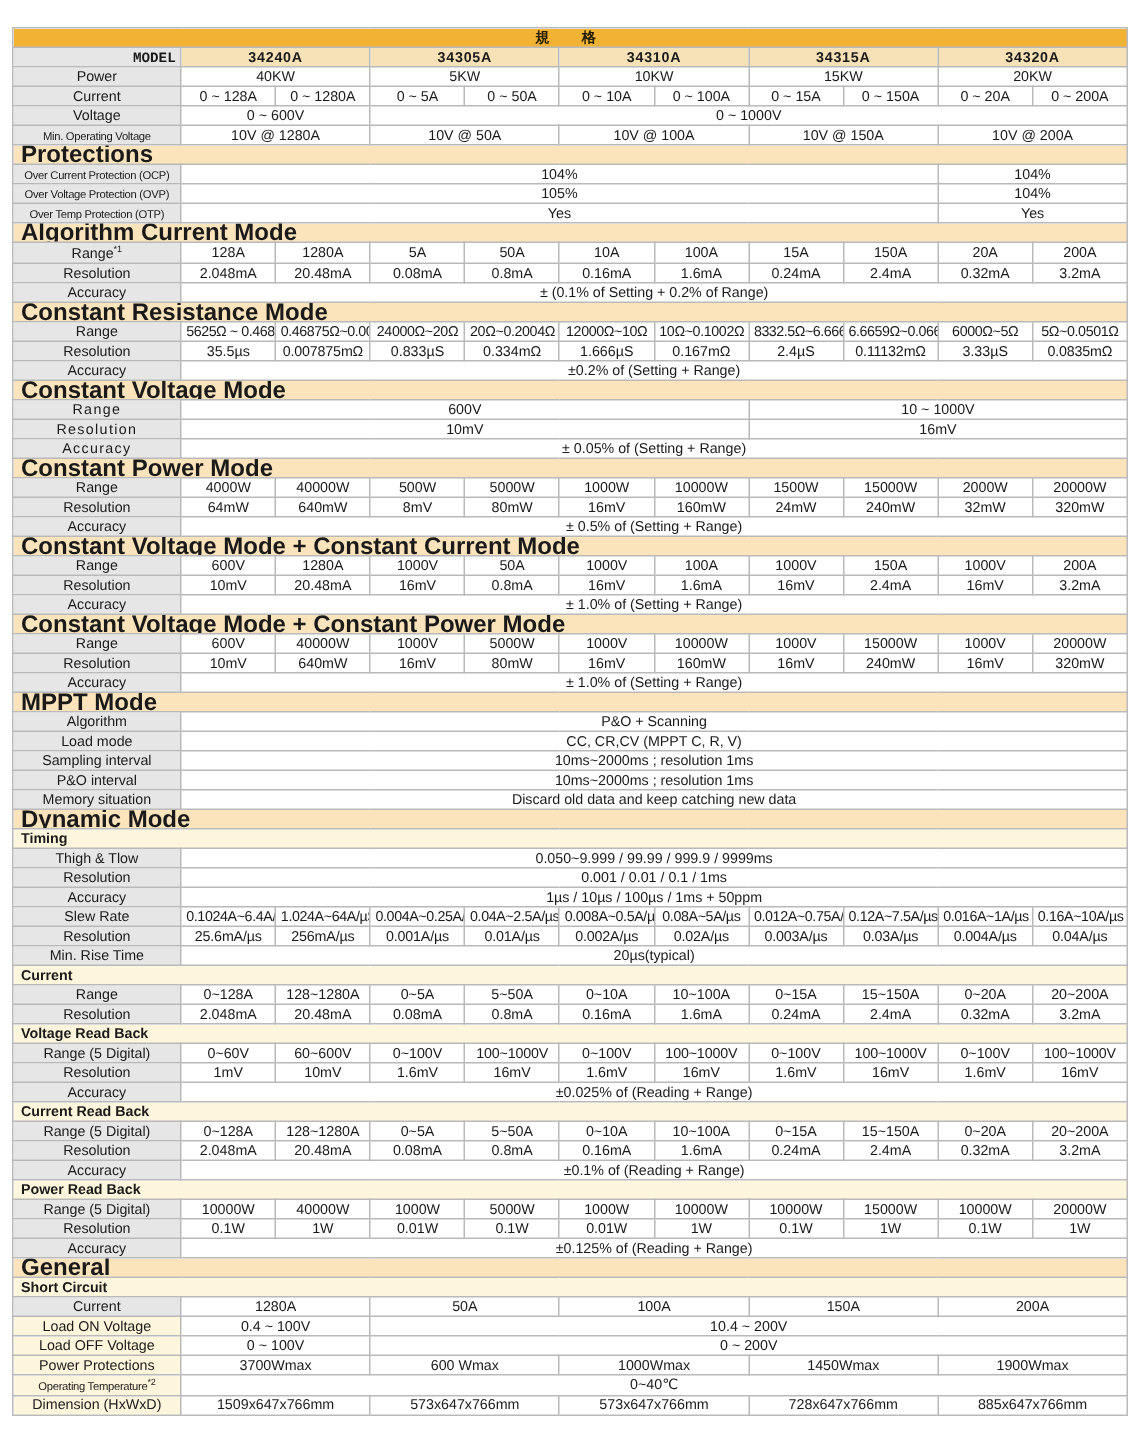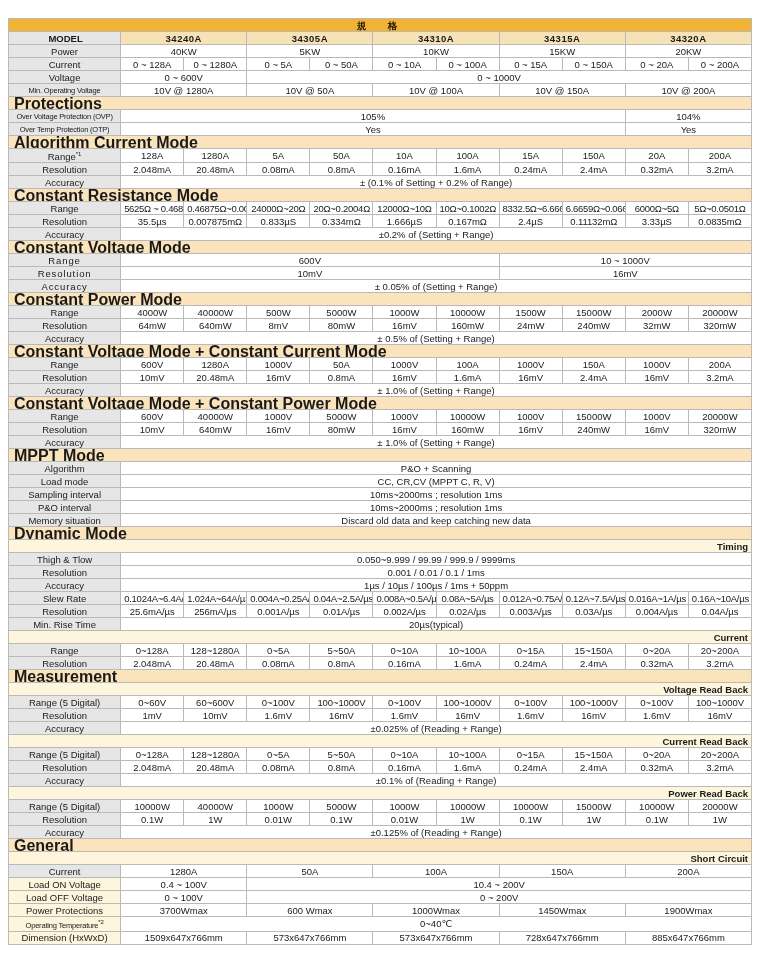--- a/index.html
+++ b/index.html
@@ -48,23 +48,24 @@
   
   .model-row td {
     background: #f7e2b8;
     border: 1px solid #b9b9b9;
     height: 18px;
     font-size: 13px;
     font-weight: bold;
     letter-spacing: 0.5px;
   }
   .model-row td.rowlabel {
-    text-align: center;
+    text-align: right;
     padding-left: 5px;
     letter-spacing: 0;
+    font-family: Liberation Mono, monospace;
   }
 
   
   td.rowlabel {
     text-align: left;
     padding-left: 5px;
     background: #e6e6e6;
     font-size: 9.5px;
     white-space: nowrap;
   }
@@ -76,21 +77,21 @@
     background: #fbe4bb;
     text-align: left;
     padding-left: 5px;
     font-weight: bold;
     font-size: 16px;
     height: 13px;
     border: 1px solid #b9b9b9;
   }
   tr.subsection td {
     background: #fdf5dc;
-    text-align: right;
+    text-align: left;
     padding-left: 5px;
     font-weight: bold;
     font-size: 9.5px;
     height: 13px;
   }
   tr.general-row td.rowlabel {
     background: #fdf5dc;
     font-weight: normal;
   }
 
@@ -169,20 +170,25 @@
     <td class="val" colspan="2">10V @ 50A</td>
     <td class="val" colspan="2">10V @ 100A</td>
     <td class="val" colspan="2">10V @ 150A</td>
     <td class="val" colspan="2">10V @ 200A</td>
   </tr>
 
   <tr class="section">
     <td colspan="11">Protections</td>
   </tr>
   <tr>
+    <td class="rowlabel tiny">Over Current Protection (OCP)</td>
+    <td class="val" colspan="8">104%</td>
+    <td class="val" colspan="2">104%</td>
+  </tr>
+  <tr>
     <td class="rowlabel tiny">Over Voltage Protection (OVP)</td>
     <td class="val" colspan="8">105%</td>
     <td class="val" colspan="2">104%</td>
   </tr>
   <tr>
     <td class="rowlabel tiny">Over Temp Protection (OTP)</td>
     <td class="val" colspan="8">Yes</td>
     <td class="val" colspan="2">Yes</td>
   </tr>
 
@@ -470,23 +476,20 @@
     <td class="val">0.08mA</td>
     <td class="val">0.8mA</td>
     <td class="val">0.16mA</td>
     <td class="val">1.6mA</td>
     <td class="val">0.24mA</td>
     <td class="val">2.4mA</td>
     <td class="val">0.32mA</td>
     <td class="val">3.2mA</td>
   </tr>
 
-  <tr class="section">
-    <td colspan="11">Measurement</td>
-  </tr>
 
   <tr class="subsection">
     <td colspan="11">Voltage Read Back</td>
   </tr>
   <tr>
     <td class="rowlabel">Range (5 Digital)</td>
     <td class="val">0~60V</td>
     <td class="val">60~600V</td>
     <td class="val">0~100V</td>
     <td class="val s">100~1000V</td>

